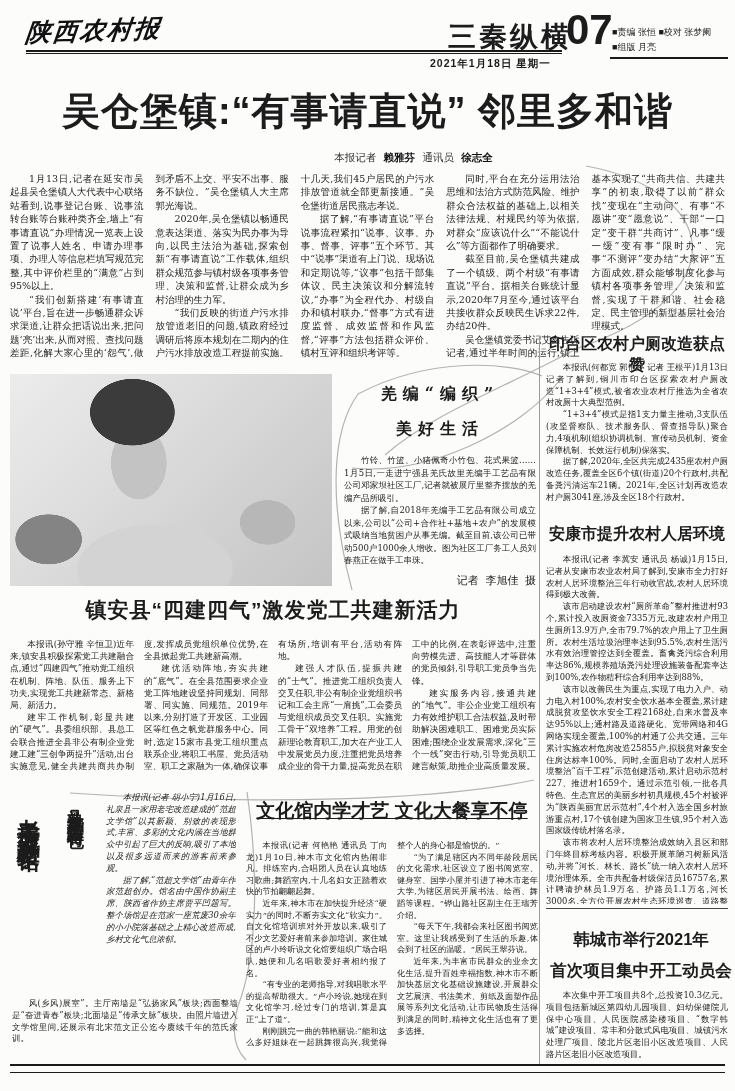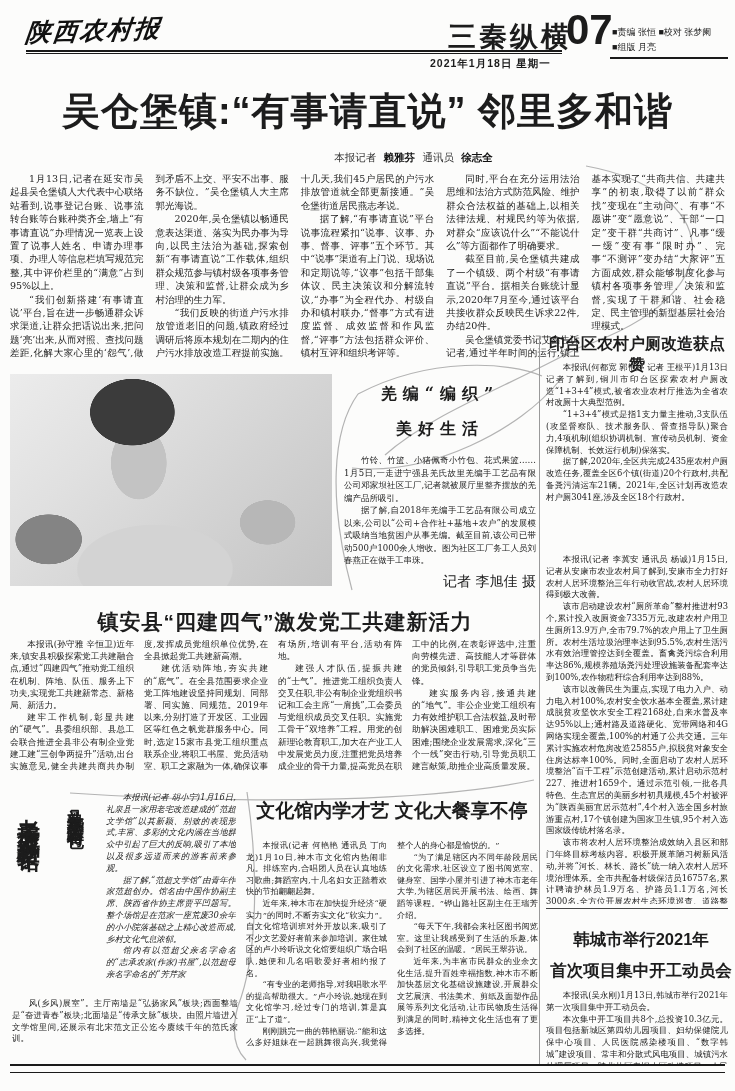--- a/index.html
+++ b/index.html
@@ -34,34 +34,34 @@
           radial-gradient(ellipse 70px 55px at 38% 18%, #3b3b3b 60%, rgba(0,0,0,0) 61%),
           radial-gradient(ellipse 46px 60px at 40% 42%, #c9c2ba 60%, rgba(0,0,0,0) 61%),
           radial-gradient(ellipse 140px 80px at 45% 92%, #d9d2c8 55%, rgba(0,0,0,0) 56%),
           radial-gradient(ellipse 60px 45px at 12% 78%, #8a8378 55%, rgba(0,0,0,0) 56%),
           radial-gradient(ellipse 50px 40px at 80% 70%, #bdb6ac 55%, rgba(0,0,0,0) 56%),
           linear-gradient(135deg,#efece8,#d8d4cf 60%,#c8c3bd);
          filter:grayscale(1);}
   .caption-block{left:344px;top:380px;width:192px;height:206px;}
   .cap-title{display:block;text-align:center;font-size:16px;letter-spacing:6px;font-weight:bold;margin:4px 0 14px;}
   .cap-text{font-size:8.5px;line-height:12.5px;text-align:justify;font-style:normal;}
-  .cap-credit{display:block;text-align:right;font-size:14px;margin-top:6px;}
+  .cap-credit{display:block;text-align:right;font-size:11px;margin-top:6px;font-family:Liberation Mono, monospace;}
 
   
   .zhenan-h2{left:10px;top:596px;width:526px;text-align:center;font-size:21px;font-weight:bold;letter-spacing:1px;}
   .zhenan-body{left:10px;top:638px;width:526px;height:146px;column-count:4;column-gap:10px;overflow:hidden;font-size:8.6px;line-height:12.2px;text-align:justify;}
 
   
   .liq-title{left:14px;top:800px;height:262px;writing-mode:vertical-rl;font-size:23px;font-weight:bold;letter-spacing:3px;}
   .liq-kicker{left:64px;top:796px;height:266px;writing-mode:vertical-rl;font-size:17px;font-weight:bold;letter-spacing:2px;}
   .liq-body{left:106px;top:792px;width:130px;height:202px;overflow:hidden;font-size:8.4px;line-height:11.8px;text-align:justify;font-style:italic;}
   .liq-bottom{left:12px;top:998px;width:226px;height:58px;overflow:hidden;font-size:8.4px;line-height:11.8px;text-align:justify;}
 
   
-  .cul-h2{left:246px;top:798px;width:292px;text-align:center;font-size:19px;font-weight:bold;}
+  .cul-h2{left:246px;top:798px;width:292px;text-align:center;font-size:19px;font-weight:bold;text-decoration:underline;}
   .cul-body{left:246px;top:840px;width:292px;height:220px;column-count:2;column-gap:10px;overflow:hidden;font-size:8.2px;line-height:11.6px;text-align:justify;}
 
   
   .vdivider{left:539px;top:336px;width:1px;height:728px;background:#9a9a9a;}
   .sb-h3{left:546px;width:182px;text-align:center;font-size:16px;font-weight:bold;}
   .sb-body{left:546px;width:182px;overflow:hidden;font-size:8.4px;line-height:11.8px;text-align:justify;}
   .yintai-h{top:334px;}
   .yintai-b{top:362px;height:154px;}
   .ankang-h{top:524px;}
   .ankang-b{top:554px;height:350px;}
@@ -120,35 +120,34 @@
   <div class="abs caption-block">
     <span class="cap-title">羌编“编织”</span>
     <span class="cap-title">美好生活</span>
     <div class="cap-text">
         <p class="para">竹铃、竹篮、小猪佩奇小竹包、花式果篮……1月5日,一走进宁强县羌氏故里羌编手工艺品有限公司邓家坝社区工厂,记者就被展厅里整齐摆放的羌编产品所吸引。</p>
         <p class="para">据了解,自2018年羌编手工艺品有限公司成立以来,公司以“公司+合作社+基地+农户”的发展模式吸纳当地贫困户从事羌编。截至目前,该公司已带动500户1000余人增收。图为社区工厂务工人员刘春燕正在做手工串珠。</p>
       </div>
     <span class="cap-credit">记者 李旭佳 摄</span>
   </div>
 
-  <h2 class="abs zhenan-h2 sans" style="margin:12px;">镇安县“四建四气”激发党工共建新活力</h2>
+  <h2 class="abs zhenan-h2 sans" style="margin:0;">镇安县“四建四气”激发党工共建新活力</h2>
   <div class="abs zhenan-body">
       <p class="para">本报讯(孙守雅 辛恒卫)近年来,镇安县积极探索党工共建融合点,通过“四建四气”推动党工组织在机制、阵地、队伍、服务上下功夫,实现党工共建新常态、新格局、新活力。</p>
       <p class="para">建牢工作机制,彰显共建的“硬气”。县委组织部、县总工会联合推进全县非公有制企业党建工建“三创争两提升”活动,出台实施意见,健全共建共商共办制度,发挥成员党组织单位优势,在全县掀起党工共建新高潮。</p>
       <p class="para">建优活动阵地,夯实共建的“底气”。在全县范围要求企业党工阵地建设坚持同规划、同部署、同实施、同规范。2019年以来,分别打造了开发区、工业园区等红色之帆党群服务中心。同时,选定15家市县党工组织重点联系企业,将职工书屋、党员活动室、职工之家融为一体,确保议事有场所,培训有平台,活动有阵地。</p>
       <p class="para">建强人才队伍,提振共建的“士气”。推进党工组织负责人交叉任职,非公有制企业党组织书记和工会主席“一肩挑”,工会委员与党组织成员交叉任职。实施党工骨干“双培养”工程。用党的创新理论教育职工,加大在产业工人中发展党员力度,注重把党员培养成企业的骨干力量,提高党员在职工中的比例,在表彰评选中,注重向劳模先进、高技能人才等群体的党员倾斜,引导职工党员争当先锋。</p>
       <p class="para">建实服务内容,接通共建的“地气”。非公企业党工组织有力有效维护职工合法权益,及时帮助解决困难职工、困难党员实际困难;围绕企业发展需求,深化“三个一线”突击行动,引导党员职工建言献策,助推企业高质量发展。</p>
     </div>
 
   <div class="abs liq-title sans">老房子变成了乡村文学馆</div>
   <div class="abs liq-kicker sans">礼泉这家『文学馆』有特色</div>
   <div class="abs liq-body">
       <p class="para">本报讯(记者 胡小宁)1月16日,礼泉县一家用老宅改造建成的“范超文学馆”以其新颖、别致的表现形式,丰富、多彩的文化内涵在当地群众中引起了巨大的反响,吸引了本地以及很多远道而来的游客前来参观。</p>
       <p class="para">据了解,“范超文学馆”由青年作家范超创办。馆名由中国作协副主席、陕西省作协主席贾平凹题写。整个场馆是在范家一座荒废30余年的小小院落基础之上精心改造而成,乡村文化气息浓郁。</p>
-      <p class="para">馆内有以范超父亲名字命名的“志承农家(作家)书屋”,以范超母亲名字命名的“芳芹家</p>
     </div>
   <div class="abs liq-bottom">
       <p class="para">风(乡风)展室”。主厅南墙是“弘扬家风”板块;西面整墙是“奋进青春”板块;北面墙是“传承文脉”板块。由照片墙进入文学馆里间,还展示有北宋范文正公迄今赓续千年的范氏家训。</p>
     </div>
 
   <h2 class="abs cul-h2 sans" style="margin:0;">文化馆内学才艺 文化大餐享不停</h2>
   <div class="abs cul-body">
       <p class="para">本报讯(记者 何艳艳 通讯员 丁向龙)1月10日,神木市文化馆内热闹非凡。排练室内,合唱团人员在认真地练习歌曲;舞蹈室内,十几名妇女正踏着欢快的节拍翩翩起舞。</p>
       <p class="para">近年来,神木市在加快提升经济“硬实力”的同时,不断夯实文化“软实力”。自文化馆培训班对外开放以来,吸引了不少文艺爱好者前来参加培训。家住城区的卢小玲听说文化馆要组织广场合唱队,她便和几名唱歌爱好者相约报了名。</p>
       <p class="para">“有专业的老师指导,对我唱歌水平的提高帮助很大。”卢小玲说,她现在到文化馆学习,经过专门的培训,算是真正“上了道”。</p>
@@ -160,32 +159,32 @@
 
   <div class="abs vdivider"></div>
 
   <h3 class="abs sb-h3 yintai-h sans" style="margin:0;">印台区农村户厕改造获点赞</h3>
   <div class="abs sb-body yintai-b">
       <p class="para">本报讯(何都宽 郭艳婷 记者 王根平)1月13日记者了解到,铜川市印台区探索农村户厕改造“1+3+4”模式,被省农业农村厅推选为全省农村改厕十大典型范例。</p>
       <p class="para">“1+3+4”模式是指1支力量主推动,3支队伍(攻坚督察队、技术服务队、督查指导队)聚合力,4项机制(组织协调机制、宣传动员机制、资金保障机制、长效运行机制)保落实。</p>
       <p class="para">据了解,2020年,全区共完成2435座农村户厕改造任务,覆盖全区6个镇(街道)20个行政村,共配备粪污清运车21辆。2021年,全区计划再改造农村户厕3041座,涉及全区18个行政村。</p>
     </div>
 
+  <h3 class="abs sb-h3 ankang-h sans" style="margin:0;">安康市提升农村人居环境</h3>
   <div class="abs sb-body ankang-b">
       <p class="para">本报讯(记者 李冀安 通讯员 杨诚)1月15日,记者从安康市农业农村局了解到,安康市全力打好农村人居环境整治三年行动收官战,农村人居环境得到极大改善。</p>
       <p class="para">该市启动建设农村“厕所革命”整村推进村93个,累计投入改厕资金7335万元,改建农村户用卫生厕所13.9万户,全市79.7%的农户用上了卫生厕所。农村生活垃圾治理率达到95.5%,农村生活污水有效治理管控达到全覆盖。畜禽粪污综合利用率达86%,规模养殖场粪污处理设施装备配套率达到100%,农作物秸秆综合利用率达到88%。</p>
       <p class="para">该市以改善民生为重点,实现了电力入户、动力电入村100%,农村安全饮水基本全覆盖,累计建成脱贫攻坚饮水安全工程2168处,自来水普及率达95%以上;通村路及道路硬化、宽带网络和4G网络实现全覆盖,100%的村通了公共交通。三年累计实施农村危房改造25855户,拟脱贫对象安全住房达标率100%。同时,全面启动了农村人居环境整治“百千工程”示范创建活动,累计启动示范村227、推进村1659个。通过示范引领,一批各具特色、生态宜居的美丽乡村初具规模,45个村被评为“陕西美丽宜居示范村”,4个村入选全国乡村旅游重点村,17个镇创建为国家卫生镇,95个村入选国家级传统村落名录。</p>
       <p class="para">该市将农村人居环境整治成效纳入县区和部门年终目标考核内容。积极开展革陋习树新风活动,并将“河长、林长、路长”统一纳入农村人居环境治理体系。全市共配备村级保洁员16757名,累计聘请护林员1.9万名、护路员1.1万名,河长3000名,全方位开展农村生态环境巡查、道路整治管护、河道清洁维护,形成了环境综合治理新格局。</p>
     </div>
 
   <div class="abs sb-rule"></div>
 
   <h3 class="abs sb-h3 han-h sans" style="margin:4px;">
     <span style="display:block;">韩城市举行2021年</span>
     <span style="display:block;">首次项目集中开工动员会</span>
   </h3>
   <div class="abs sb-body han-b">
-      <p class="para">本报讯(吴永刚)1月13日,韩城市举行2021年第一次项目集中开工动员会。</p>
       <p class="para">本次集中开工项目共8个,总投资10.3亿元。项目包括新城区第四幼儿园项目、妇幼保健院儿保中心项目、人民医院感染楼项目、“数字韩城”建设项目、常丰和分散式风电项目、城镇污水处理厂项目、陵北片区老旧小区改造项目、人民路片区老旧小区改造项目。</p>
     </div>
 
   <div class="abs bottom-rule"></div>
 </div>
 
 </body></html>

